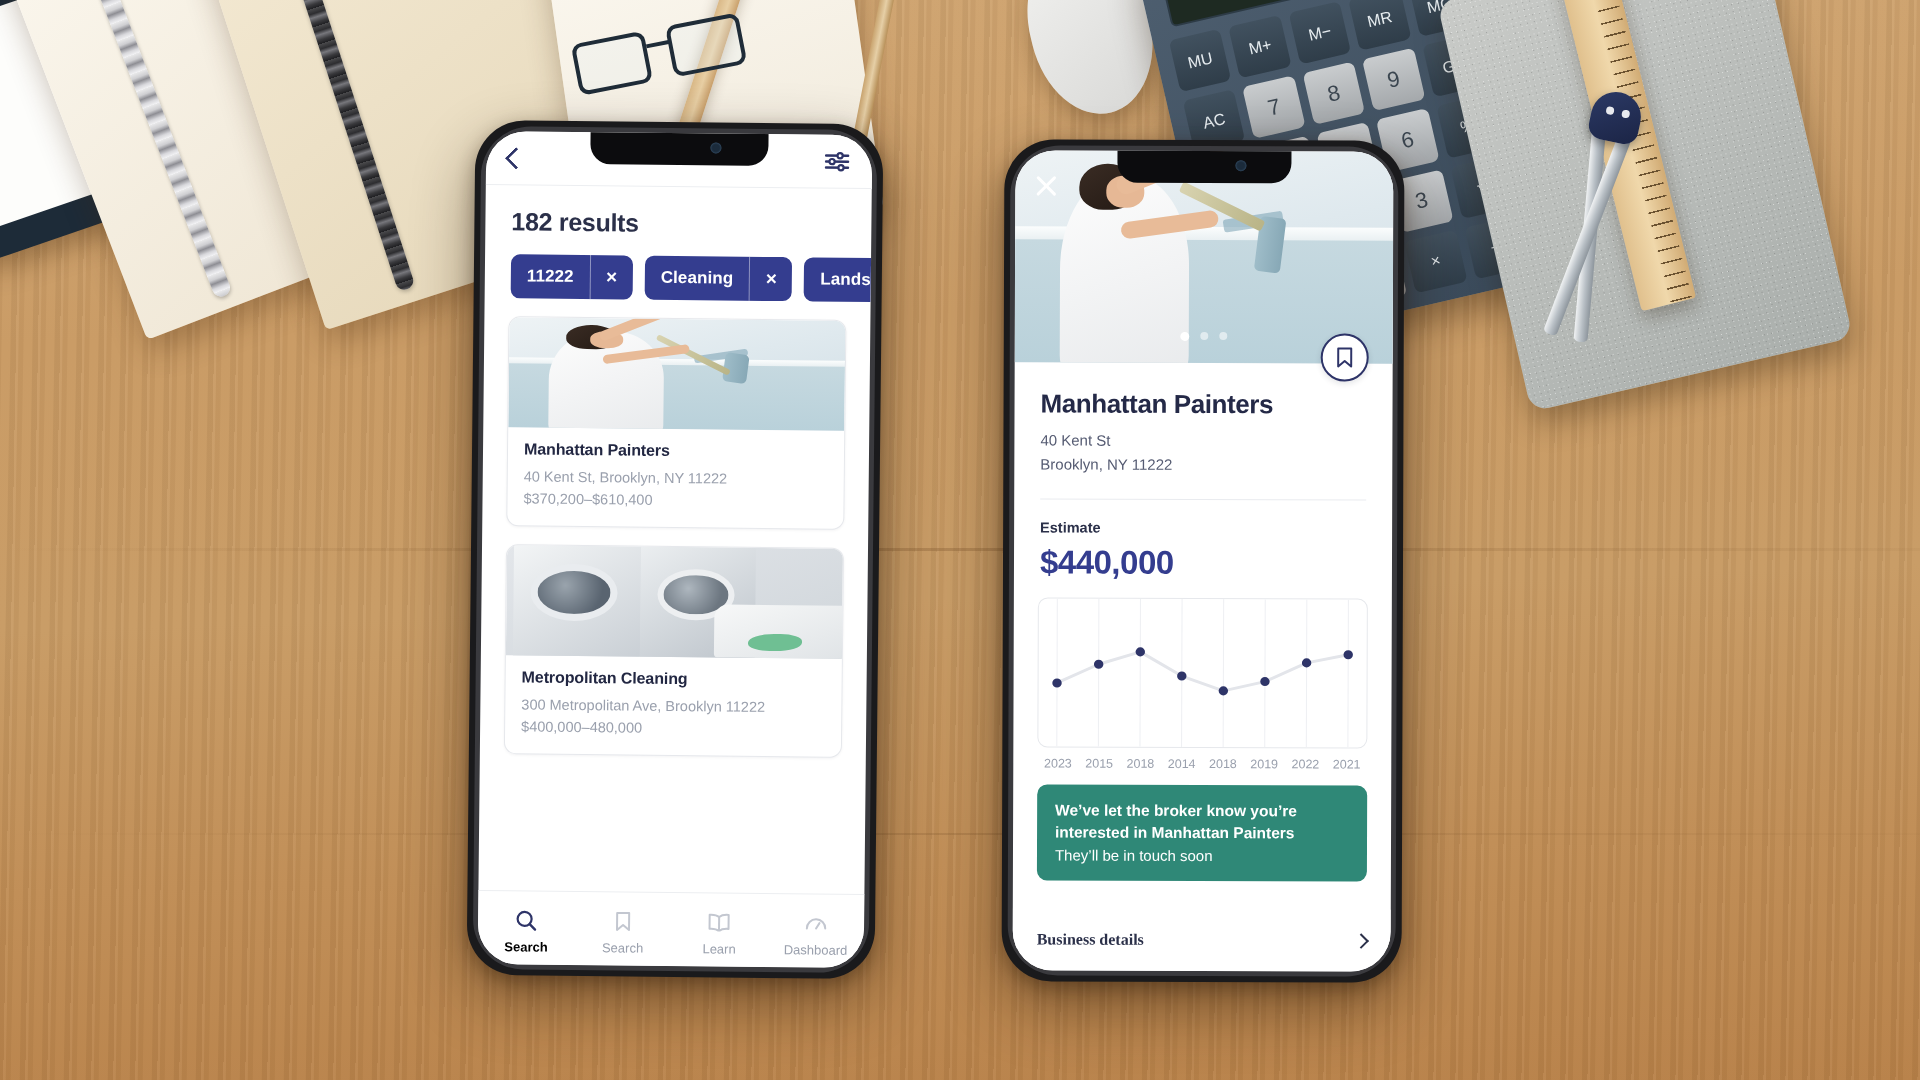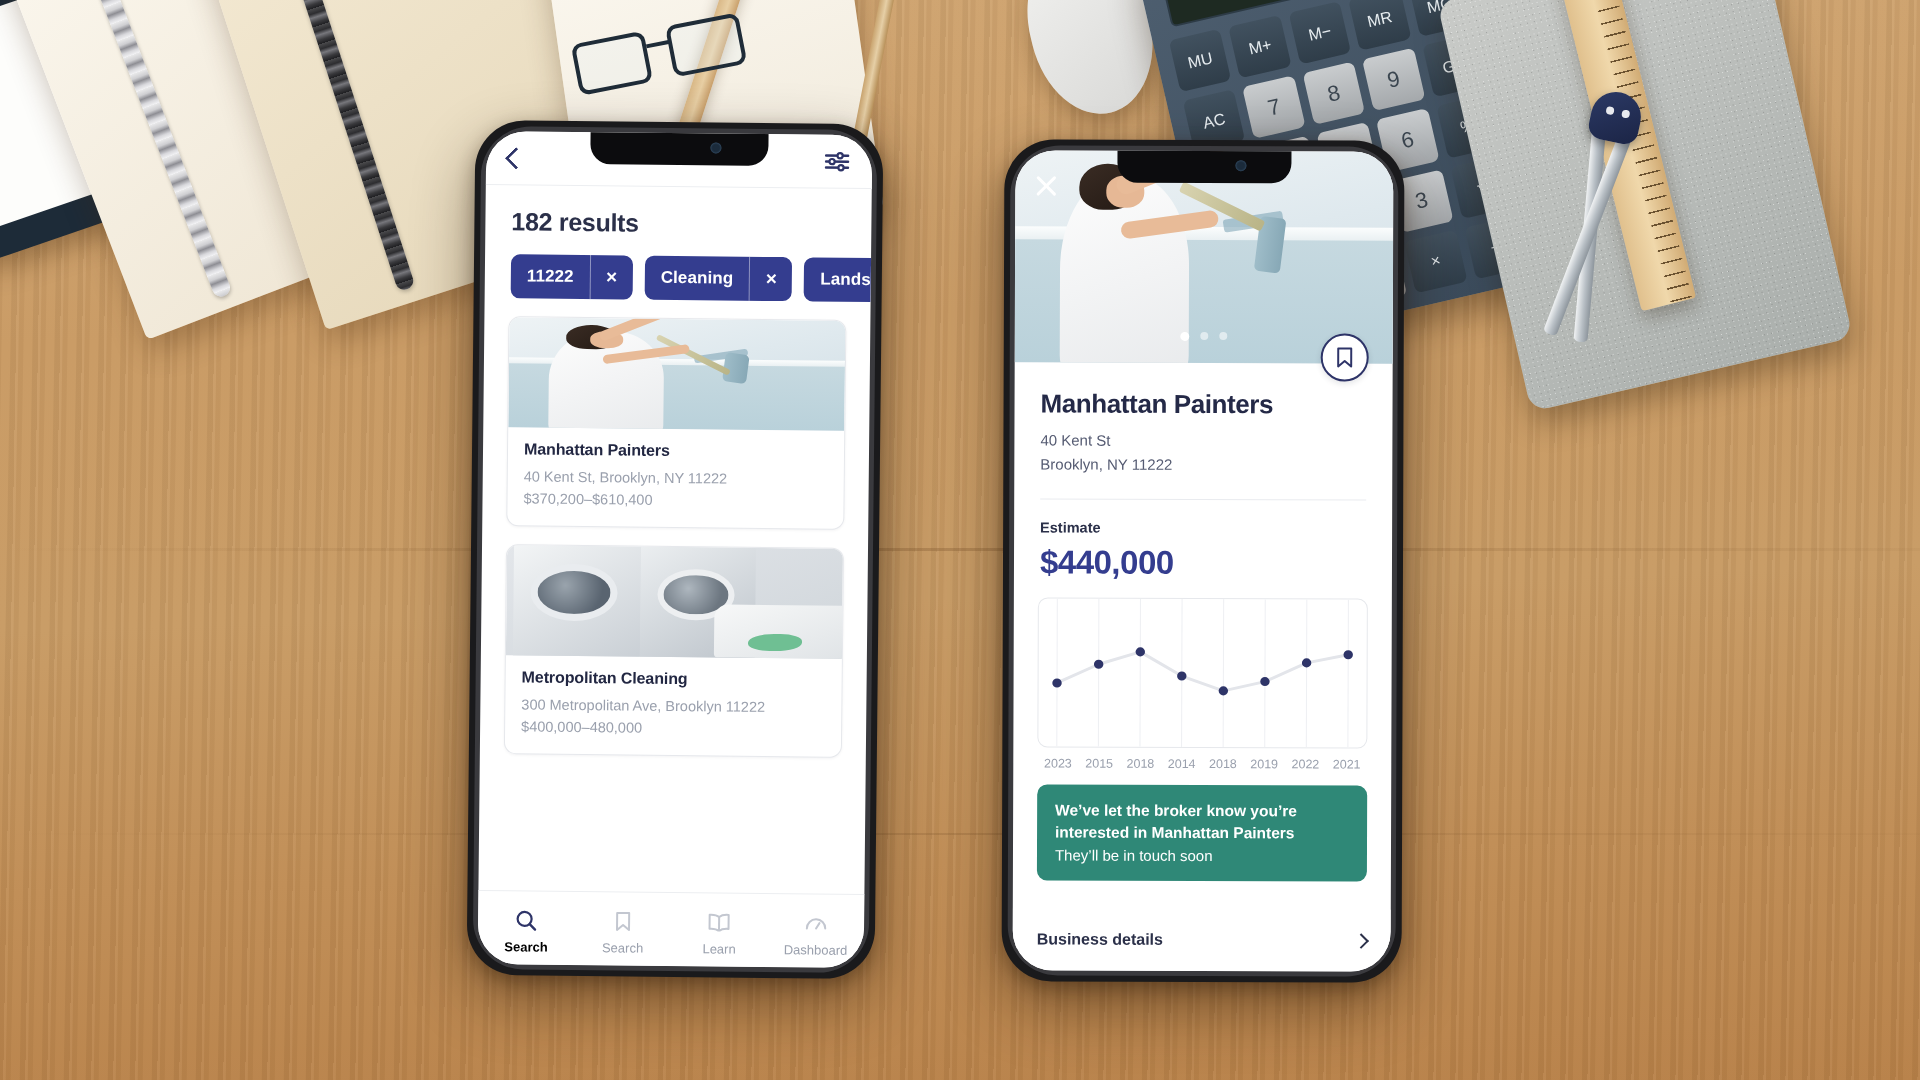--- a/index.html
+++ b/index.html
@@ -273,21 +273,21 @@
   .toast {
     margin: 14px 24px 0 24px; background: #2f8877; border-radius: 10px; padding: 15px 18px 17px 18px; color: #fff;
   }
   .toast .t1 { font-size: 15.5px; font-weight: 700; line-height: 1.42; }
   .toast .t2 { font-size: 15px; font-weight: 400; margin-top: 3px; }
   .bizrow {
     position: absolute; left: 0; right: 0; bottom: 0; height: 62px;
     display: flex; align-items: center; justify-content: space-between; padding: 0 24px;
     background: #fff; cursor: pointer;
   }
-  .bizrow .bl { font-size: 16px; font-weight: 700; color: #2b3049; }
+  .bizrow .bl { font-size: 16px; font-weight: 700; color: #2b3049; font-family: Liberation Serif, serif; }
   .chev-right { width: 11px; height: 11px; border-top: 2.5px solid #2b3049; border-right: 2.5px solid #2b3049;
     transform: rotate(45deg); }
 </style>
 </head>
 <body>
 
 <div class="scene">
   <div class="wood"></div>
   <div class="wood-line wl1"></div>
   <div class="wood-line wl2"></div>

